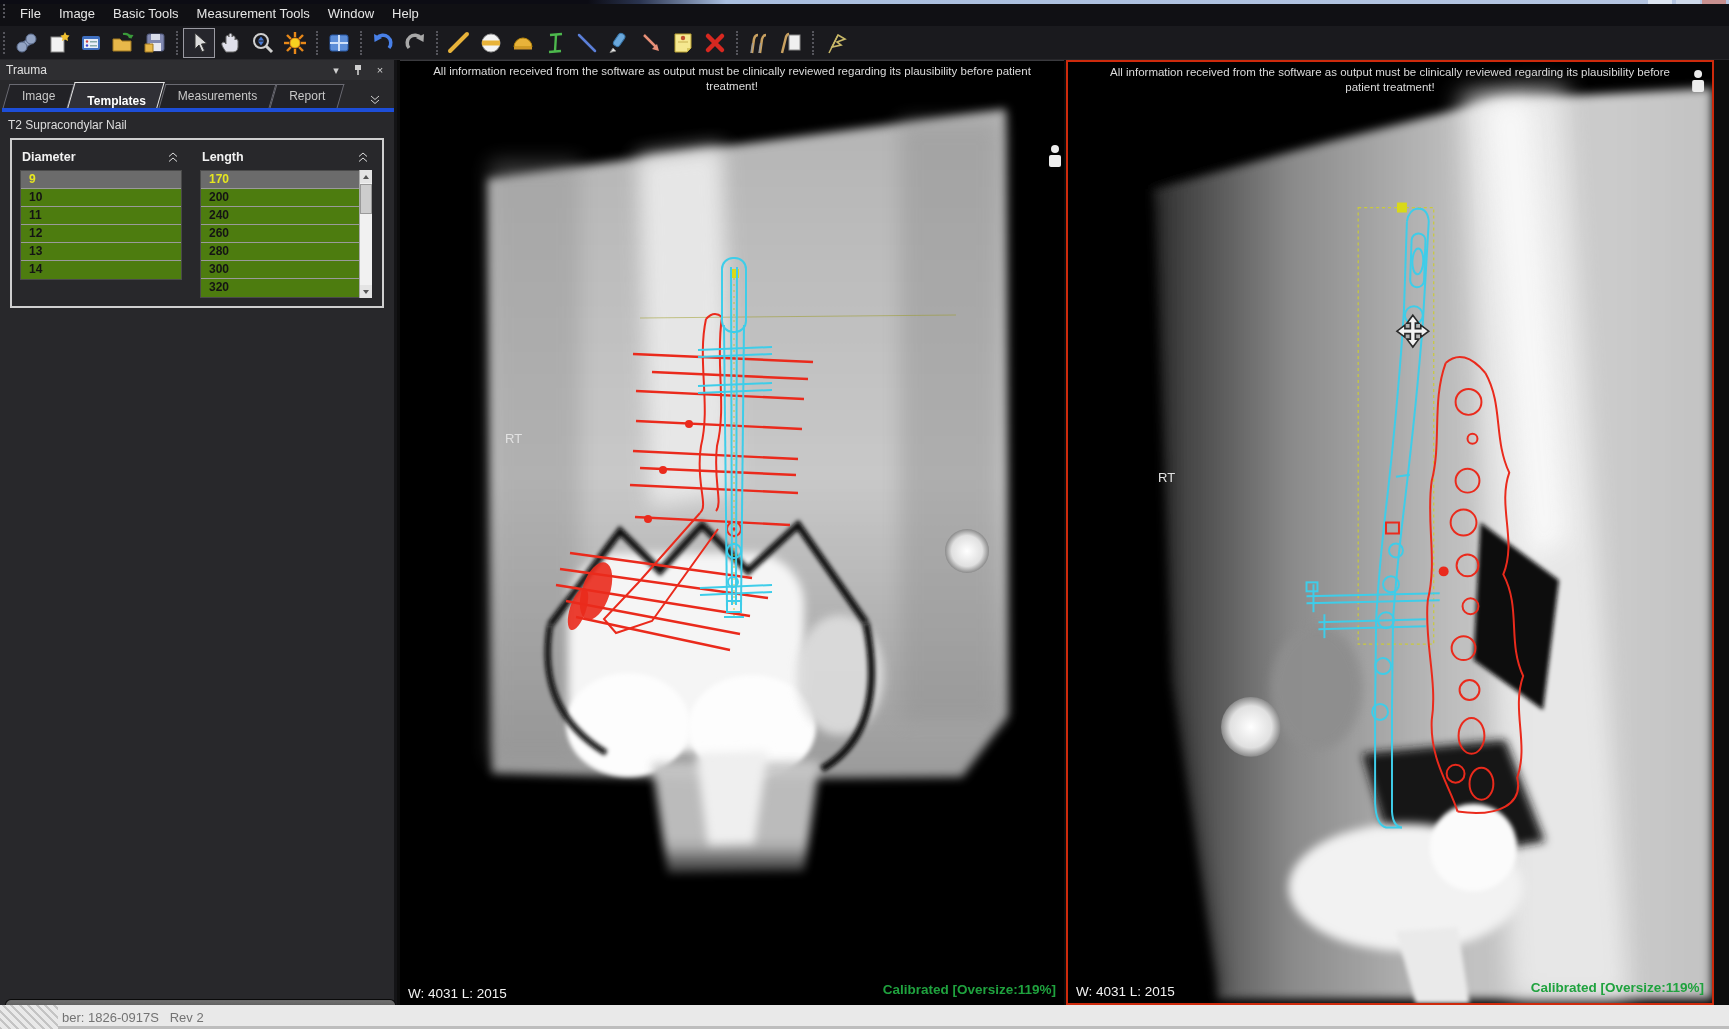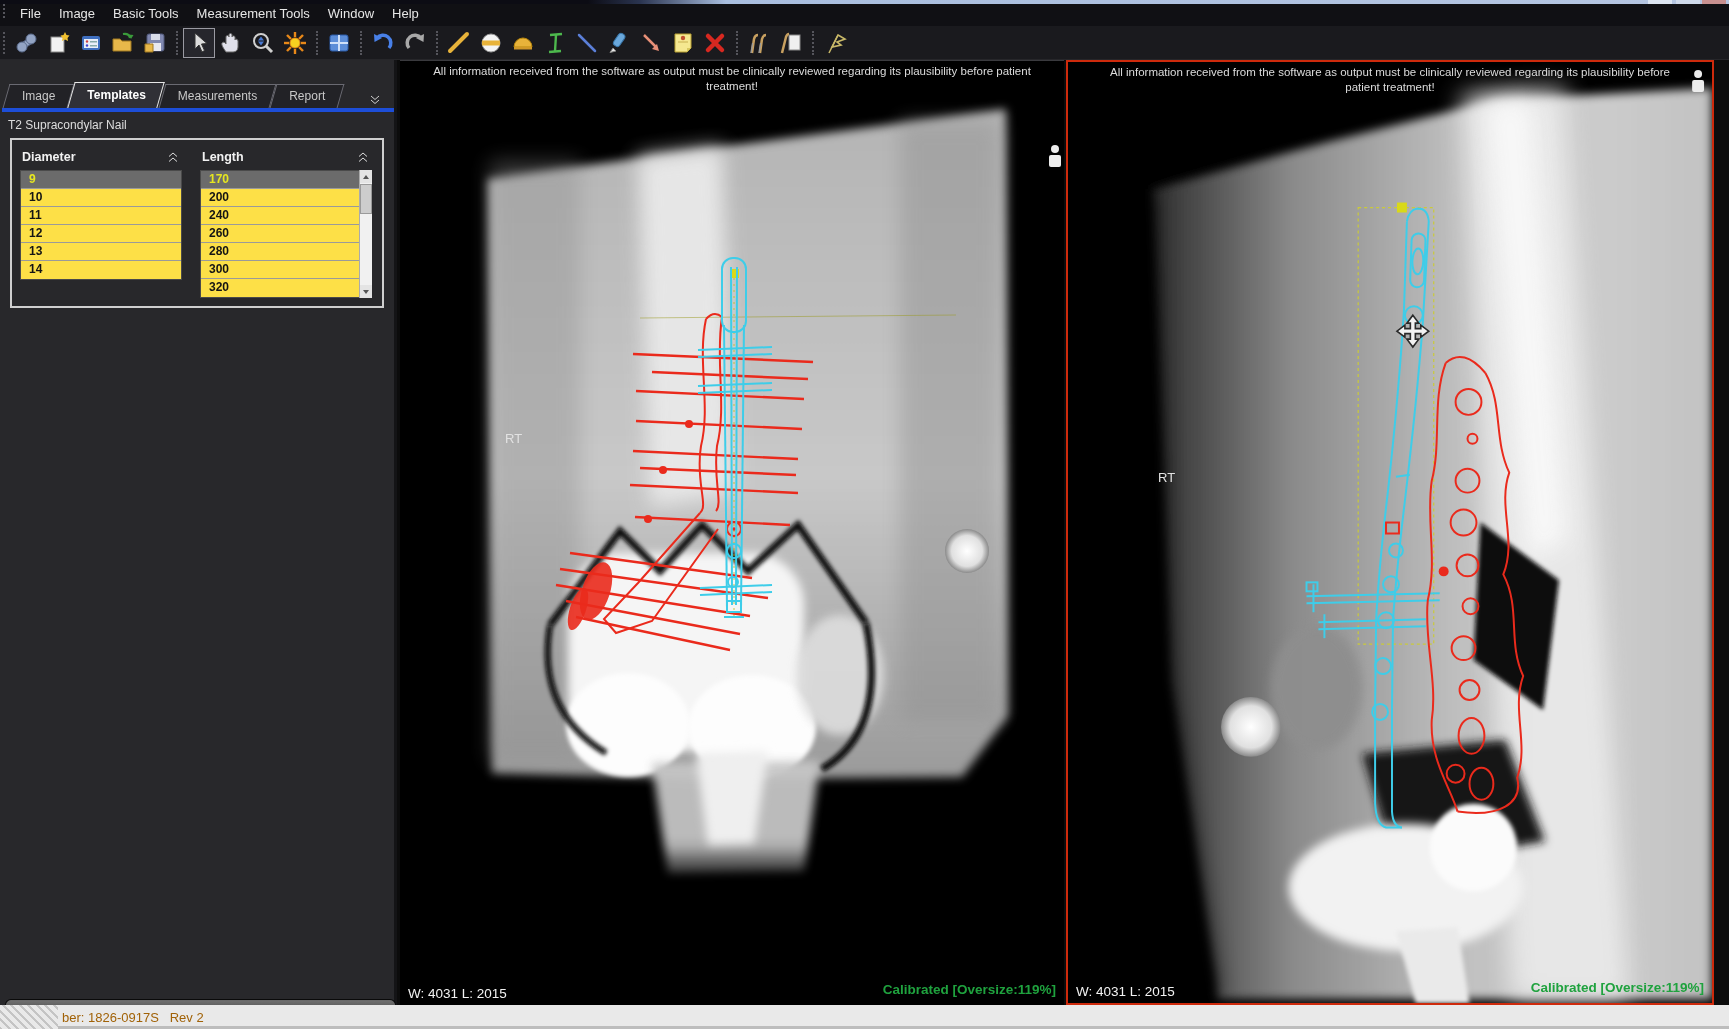--- a/index.html
+++ b/index.html
@@ -27,33 +27,33 @@
 
   
   .side-panel{position:absolute;left:0;top:60px;width:397px;height:945px;background:#28282b;border-right:3px solid #141416;}
   .panel-header{position:absolute;left:0;top:0;width:100%;height:20px;background:#2e2e31;
     display:flex;align-items:center;color:#e0e0e0;font-size:12px;padding:0 6px;}
   .panel-header .sp{flex:1;}
   .ph-ic{width:16px;height:14px;display:flex;align-items:center;justify-content:center;color:#cfcfcf;font-size:11px;margin-left:6px;}
   .tabs{position:absolute;left:0;top:22px;width:100%;height:26px;display:flex;align-items:flex-end;padding-left:6px;}
   .tab{position:relative;height:24px;padding:0 16px;display:flex;align-items:center;font-size:12px;color:#c8c8c8;}
   .tab::before{content:'';position:absolute;inset:0;background:#222226;border:1px solid #6a6a72;border-bottom:none;transform:skewX(-16deg);}
-  .tab.active{color:#fff;font-weight:bold;height:26px;z-index:2;}
+  .tab.active{color:#fff;font-weight:bold;height:26px;z-index:2;align-items:flex-end;}
   .tab.active::before{background:#303036;border-color:#e8e8e8;}
   .tab span{position:relative;z-index:1;}
   .tab-overflow{margin-left:auto;margin-right:10px;height:18px;width:18px;display:flex;align-items:center;justify-content:center;}
   .tab-page{position:absolute;left:2px;top:48px;width:392px;height:850px;border-top:4px solid #1d4ed8;}
   .tpl-name{position:absolute;left:6px;top:6px;color:#dddddd;font-size:12px;}
   .groupbox{position:absolute;left:8px;top:26px;width:374px;height:170px;border:2px solid #cfcfcf;border-radius:0;}
   .lcol{position:absolute;top:4px;}
   .lcol.d{left:8px;width:162px;}
   .lcol.l{left:188px;width:172px;}
   .list-header{height:26px;display:flex;align-items:center;justify-content:space-between;color:#f2f2f2;font-size:12.5px;font-weight:bold;padding:0 4px 0 2px;}
   .listbox{background:#fff;border:1px solid #4a4a4a;}
-  .lrow{height:18px;line-height:17px;padding-left:8px;font-size:12px;font-weight:bold;color:#141414;background:#fde047;border-bottom:1px solid #9a9a9a;}
+  .lrow{height:18px;line-height:17px;padding-left:8px;font-size:12px;font-weight:bold;color:#141414;background:#4d7c0f;border-bottom:1px solid #9a9a9a;}
   .lrow:last-child{border-bottom:none;}
   .lrow.sel{background:#6b6b6b;color:#e6e620;}
   .lwrap{position:relative;}
   .scrollbar{position:absolute;top:0;right:0;width:13px;height:100%;background:#f1f1f1;border-left:1px solid #aaa;}
   .sb-btn{position:absolute;left:0;width:12px;height:13px;background:#e4e4e4;display:flex;align-items:center;justify-content:center;}
   .sb-up{top:0;} .sb-dn{bottom:0;}
   .sb-tri-up{width:0;height:0;border-left:3px solid transparent;border-right:3px solid transparent;border-bottom:4px solid #555;}
   .sb-tri-dn{width:0;height:0;border-left:3px solid transparent;border-right:3px solid transparent;border-top:4px solid #555;}
   .sb-thumb{position:absolute;left:0;top:14px;width:12px;height:30px;background:#cdcdcd;border:1px solid #9a9a9a;}
   .add-btn{position:absolute;left:4px;top:888px;width:389px;height:46px;border-radius:5px;border:1px solid #6a6a6a;
@@ -65,21 +65,21 @@
   .vp-left{left:400px;width:664px;border-top:1px solid #3a3a3e;}
   .vp-right{left:1066px;width:648px;border:2px solid #ce2a0c;}
   .vp-warning{position:absolute;top:3px;left:30px;right:30px;text-align:center;color:#dcdcdc;font-size:11.5px;line-height:1.3;}
   .vp-rt{position:absolute;color:#e2e2e2;font-size:13px;}
   .vp-wl{position:absolute;left:8px;bottom:4px;color:#f2f2f2;font-size:13.5px;}
   .vp-cal{position:absolute;right:8px;bottom:8px;color:#1fa23e;font-weight:bold;font-size:13.5px;}
   .viewport svg{position:absolute;left:0;top:0;width:100%;height:100%;}
 
   
   .statusbar{position:absolute;left:0;top:1005px;width:1729px;height:24px;background:#e9e9e9;
-    display:flex;align-items:center;color:#a16207;font-size:13px;box-shadow:inset 0 -3px #bdbdbd;}
+    display:flex;align-items:center;color:#737373;font-size:13px;box-shadow:inset 0 -3px #bdbdbd;}
   .hatch{width:58px;height:24px;margin-right:4px;
     background:repeating-linear-gradient(45deg,#c4c4c4 0 2px,#e9e9e9 2px 6px),repeating-linear-gradient(-45deg,#c4c4c4 0 2px,rgba(0,0,0,0) 2px 6px);}
   .status-text{white-space:pre;}
 </style>
 </head>
 <body>
 
 <div id="app">
 
   <div class="top-strip">
@@ -287,20 +287,32 @@
 
     <div class="tool">
       <svg width="26" height="26">
           <path d="M7,23 L16,5" stroke="#c8b868" stroke-width="1.6"></path>
           <path d="M16,5 L23,9 L15,12 L19,15 L10,17 Z" fill="none" stroke="#c8b868" stroke-width="1.6"></path>
         </svg>
     </div>
   </div>
 
   <div class="side-panel">
+    <div class="panel-header">
+      <span>Trauma</span>
+      <span class="sp"></span>
+      <span class="ph-ic">▾</span>
+      <span class="ph-ic">
+        <svg width="10" height="12">
+            <rect x="2" y="1" width="6" height="5" fill="#cfcfcf"></rect>
+            <line x1="5" y1="6" x2="5" y2="11" stroke="#cfcfcf" stroke-width="1.6"></line>
+          </svg>
+      </span>
+      <span class="ph-ic">×</span>
+    </div>
 
     <div class="tabs">
       <div class="tab">
           <span>Image</span>
         </div>
       <div class="tab active">
           <span>Templates</span>
         </div>
       <div class="tab">
           <span>Measurements</span>

